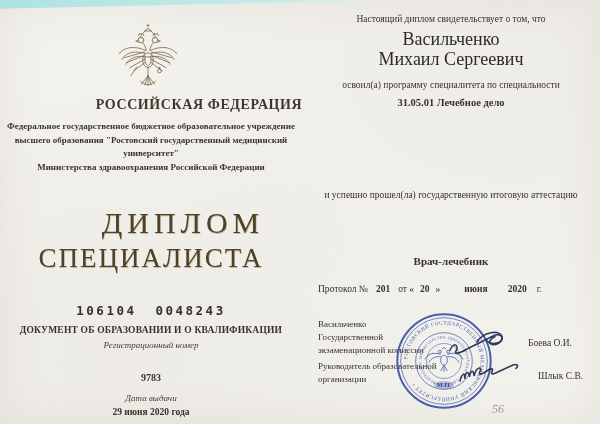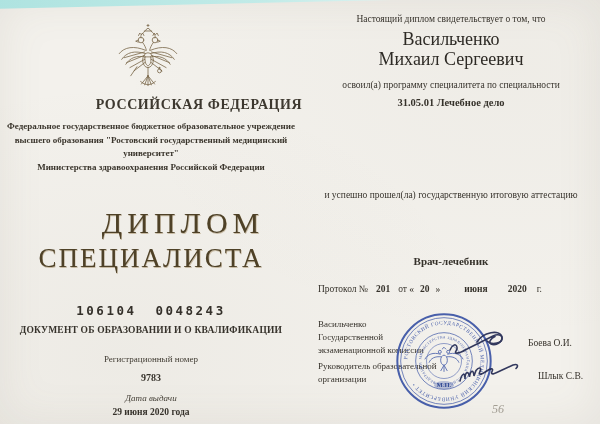--- a/index.html
+++ b/index.html
@@ -23,21 +23,21 @@
   #emblem{left:106px;top:24px;width:84px;height:74px;}
   #country{top:97px;font-size:14px;font-weight:bold;letter-spacing:0.6px;color:#3d382f;margin-left:48px;}
   #institution{top:120px;font-size:9px;font-weight:bold;line-height:13.5px;color:#3b362d;}
   #title1{top:206px;font-size:30px;letter-spacing:5px;color:#4e4127;
           text-shadow:0.6px 0.6px 0 rgba(150,125,80,0.45);margin-left:32px;}
   #title2{top:243px;font-size:27px;letter-spacing:2px;color:#4e4127;
           text-shadow:0.6px 0.6px 0 rgba(150,125,80,0.45);}
   #serial{top:303px;font-family:"DejaVu Sans Mono", monospace;font-size:12.5px;
           letter-spacing:2.5px;word-spacing:9px;color:#34302a;font-weight:bold;}
   #doc-type{top:325px;font-size:9.5px;font-weight:600;letter-spacing:0.2px;text-align:center;}
-  #reg-label{top:354px;font-size:9px;color:#413c33;}
+  #reg-label{top:340px;font-size:9px;font-style:italic;color:#413c33;}
   #reg-number{top:372px;font-size:10px;font-weight:bold;}
   #date-label{top:393px;font-size:9px;font-style:italic;color:#413c33;}
   #date-value{top:407px;font-size:9.5px;font-weight:bold;}
   
   .right-col{left:305px;width:292px;text-align:center;}
   #intro{top:14px;font-size:9.5px;}
   #surname{top:29px;font-size:18px;color:#2d2a25;}
   #given-names{top:49px;font-size:18px;color:#2d2a25;}
   #program-line{top:80px;font-size:9.5px;}
   #specialty{top:97px;font-size:10.5px;font-weight:bold;}

